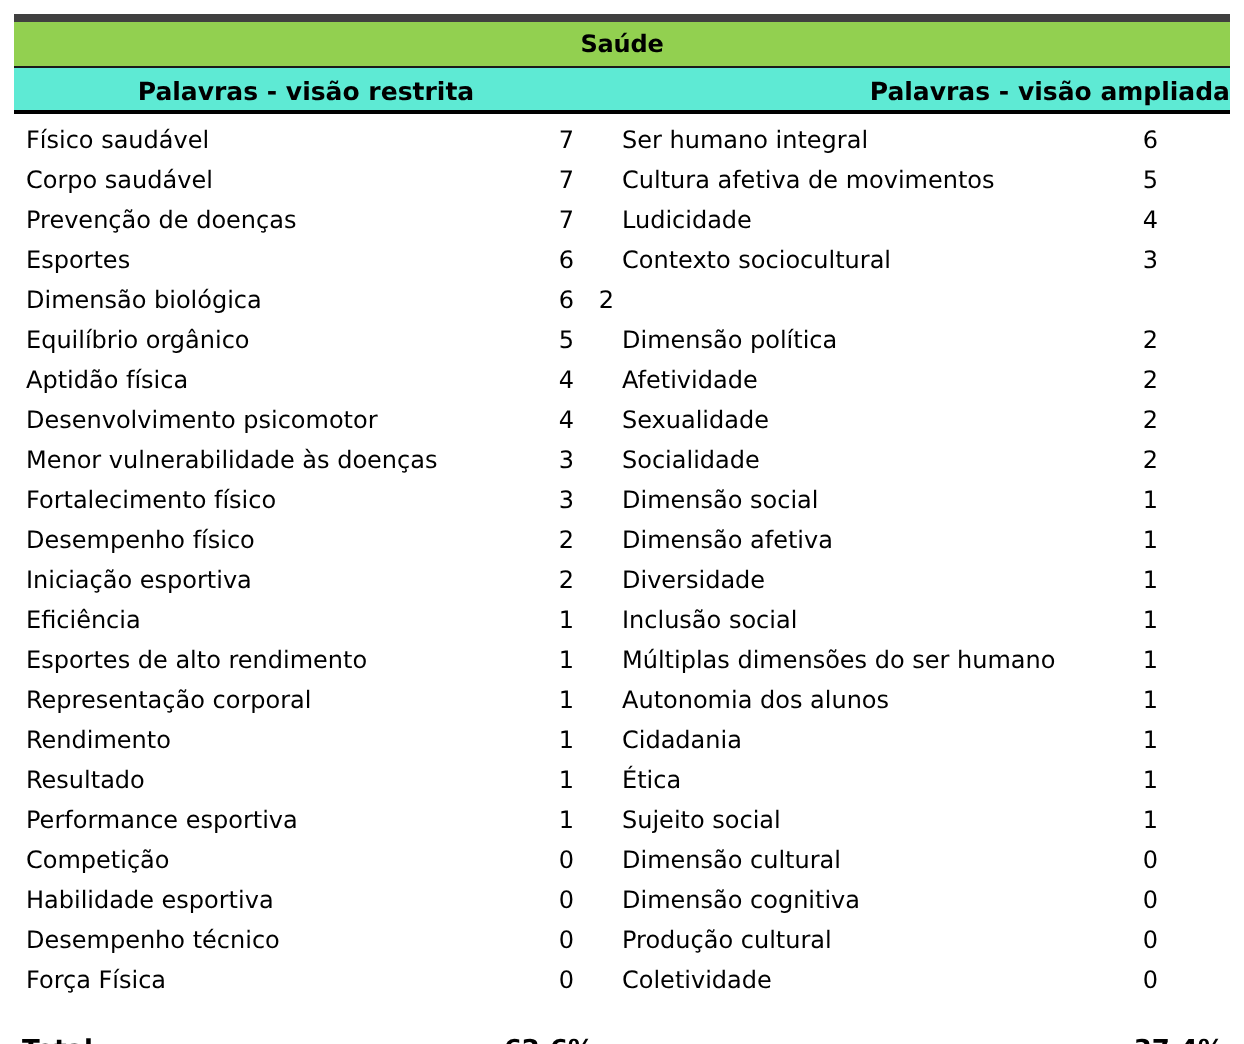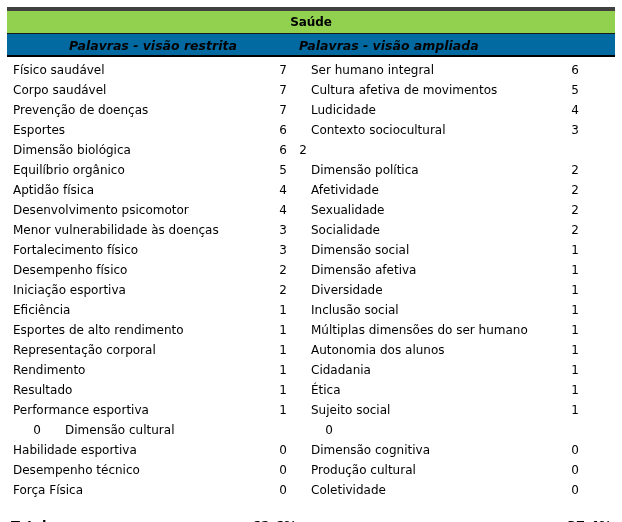--- a/index.html
+++ b/index.html
@@ -43,21 +43,21 @@
       box-sizing: border-box;
     }
     .green { background: #92d050; }
     .hcol-left {
       width: 292px;
       text-align: center;
       padding-bottom: 1px;
     }
     .hcol-right {
       width: 316px;
-      text-align: left;
+      text-align: right;
       padding-bottom: 1px;
     }
     .rows {
       padding-top: 3px;
     }
     .row {
       display: flex;
       height: 20px;
       align-items: center;
       font-size: 12px;
@@ -113,21 +113,21 @@
       box-sizing: border-box;
     }
   </style>
 </head>
 <body>
 
 <div class="table-wrap">
   <div class="title-row green" style="background: rgb(146, 208, 80);">
     <span>Saúde</span>
   </div>
-  <div class="header-row green" style="background: #0369a1; font-style: italic;">
+  <div class="header-row green" style="background: #5eead4;">
     <div class="hcol-left">Palavras - visão restrita</div>
     <div class="hcol-right">Palavras - visão ampliada</div>
   </div>
   <div class="rows" id="rows">
       <div class="row">
         <div class="cell-left-label">Físico saudável</div>
         <div class="cell-left-value">7</div>
         <div class="cell-right-label">Ser humano integral</div>
         <div class="cell-right-value">6</div>
       </div>
@@ -226,20 +226,21 @@
         <div class="cell-right-label">Ética</div>
         <div class="cell-right-value">1</div>
       </div>
       <div class="row">
         <div class="cell-left-label">Performance esportiva</div>
         <div class="cell-left-value">1</div>
         <div class="cell-right-label">Sujeito social</div>
         <div class="cell-right-value">1</div>
       </div>
       <div class="row">
+        <div class="cell-left-label">Competição</div>
         <div class="cell-left-value">0</div>
         <div class="cell-right-label">Dimensão cultural</div>
         <div class="cell-right-value">0</div>
       </div>
       <div class="row">
         <div class="cell-left-label">Habilidade esportiva</div>
         <div class="cell-left-value">0</div>
         <div class="cell-right-label">Dimensão cognitiva</div>
         <div class="cell-right-value">0</div>
       </div>

